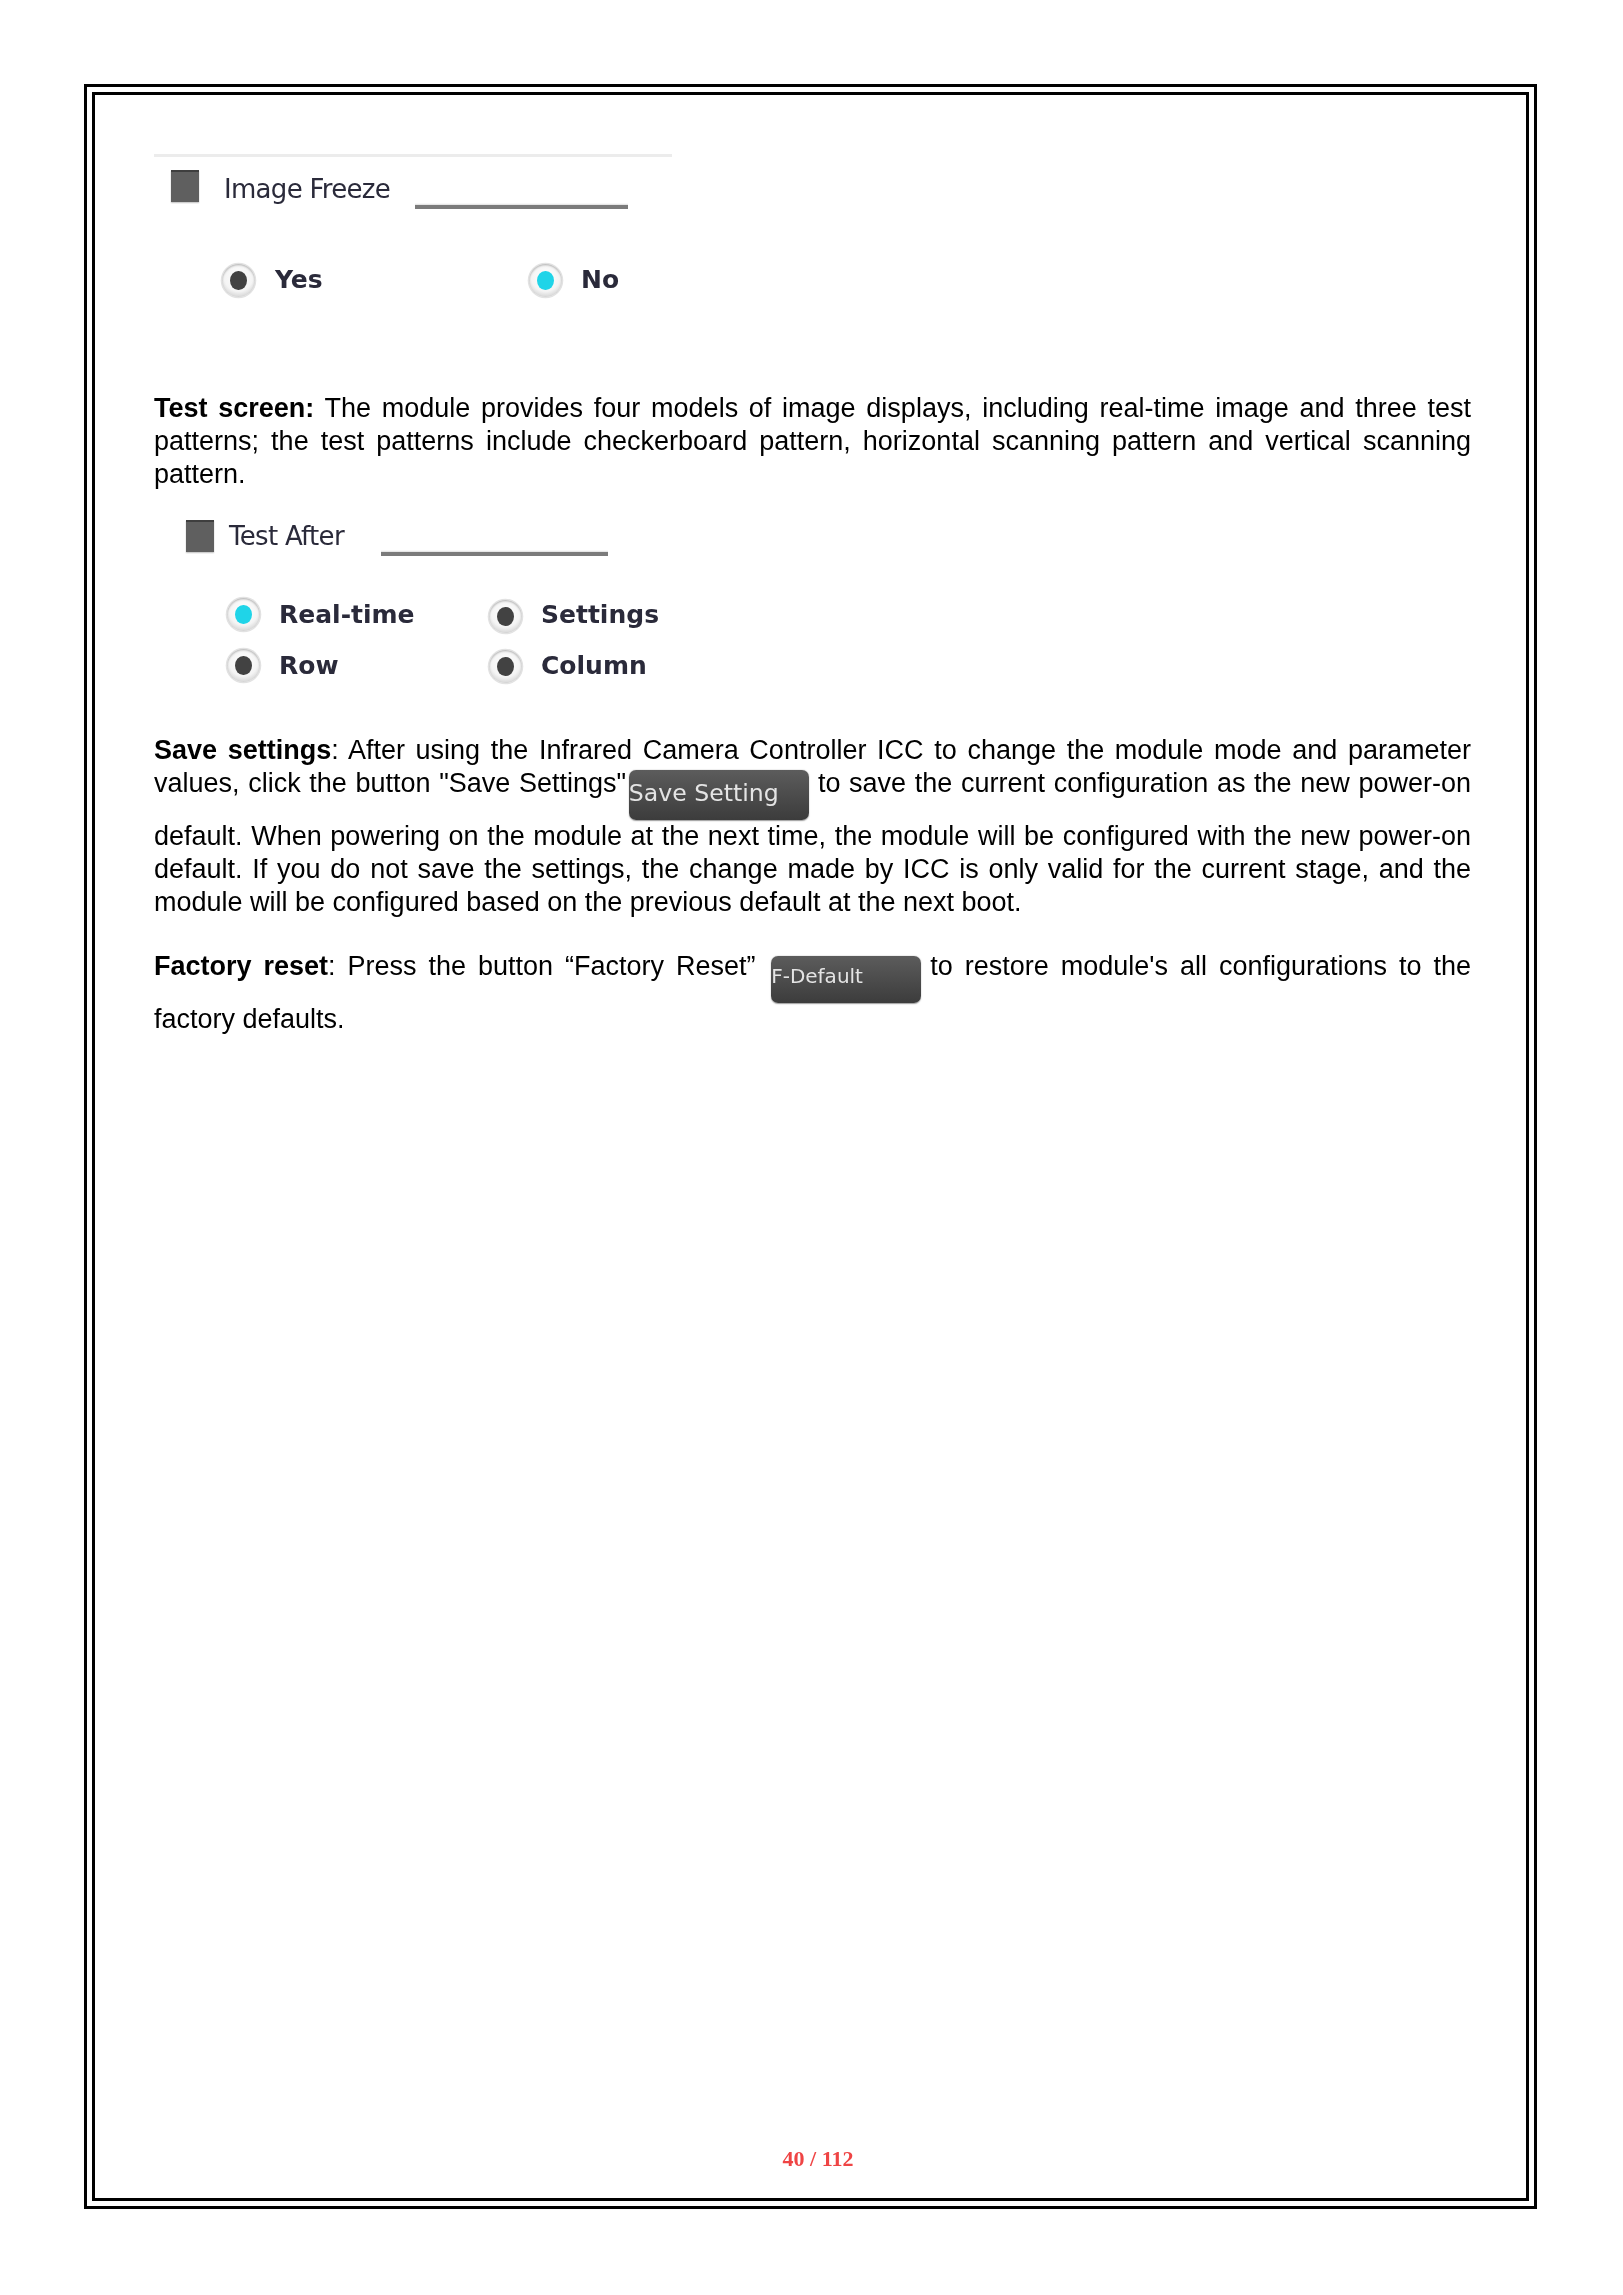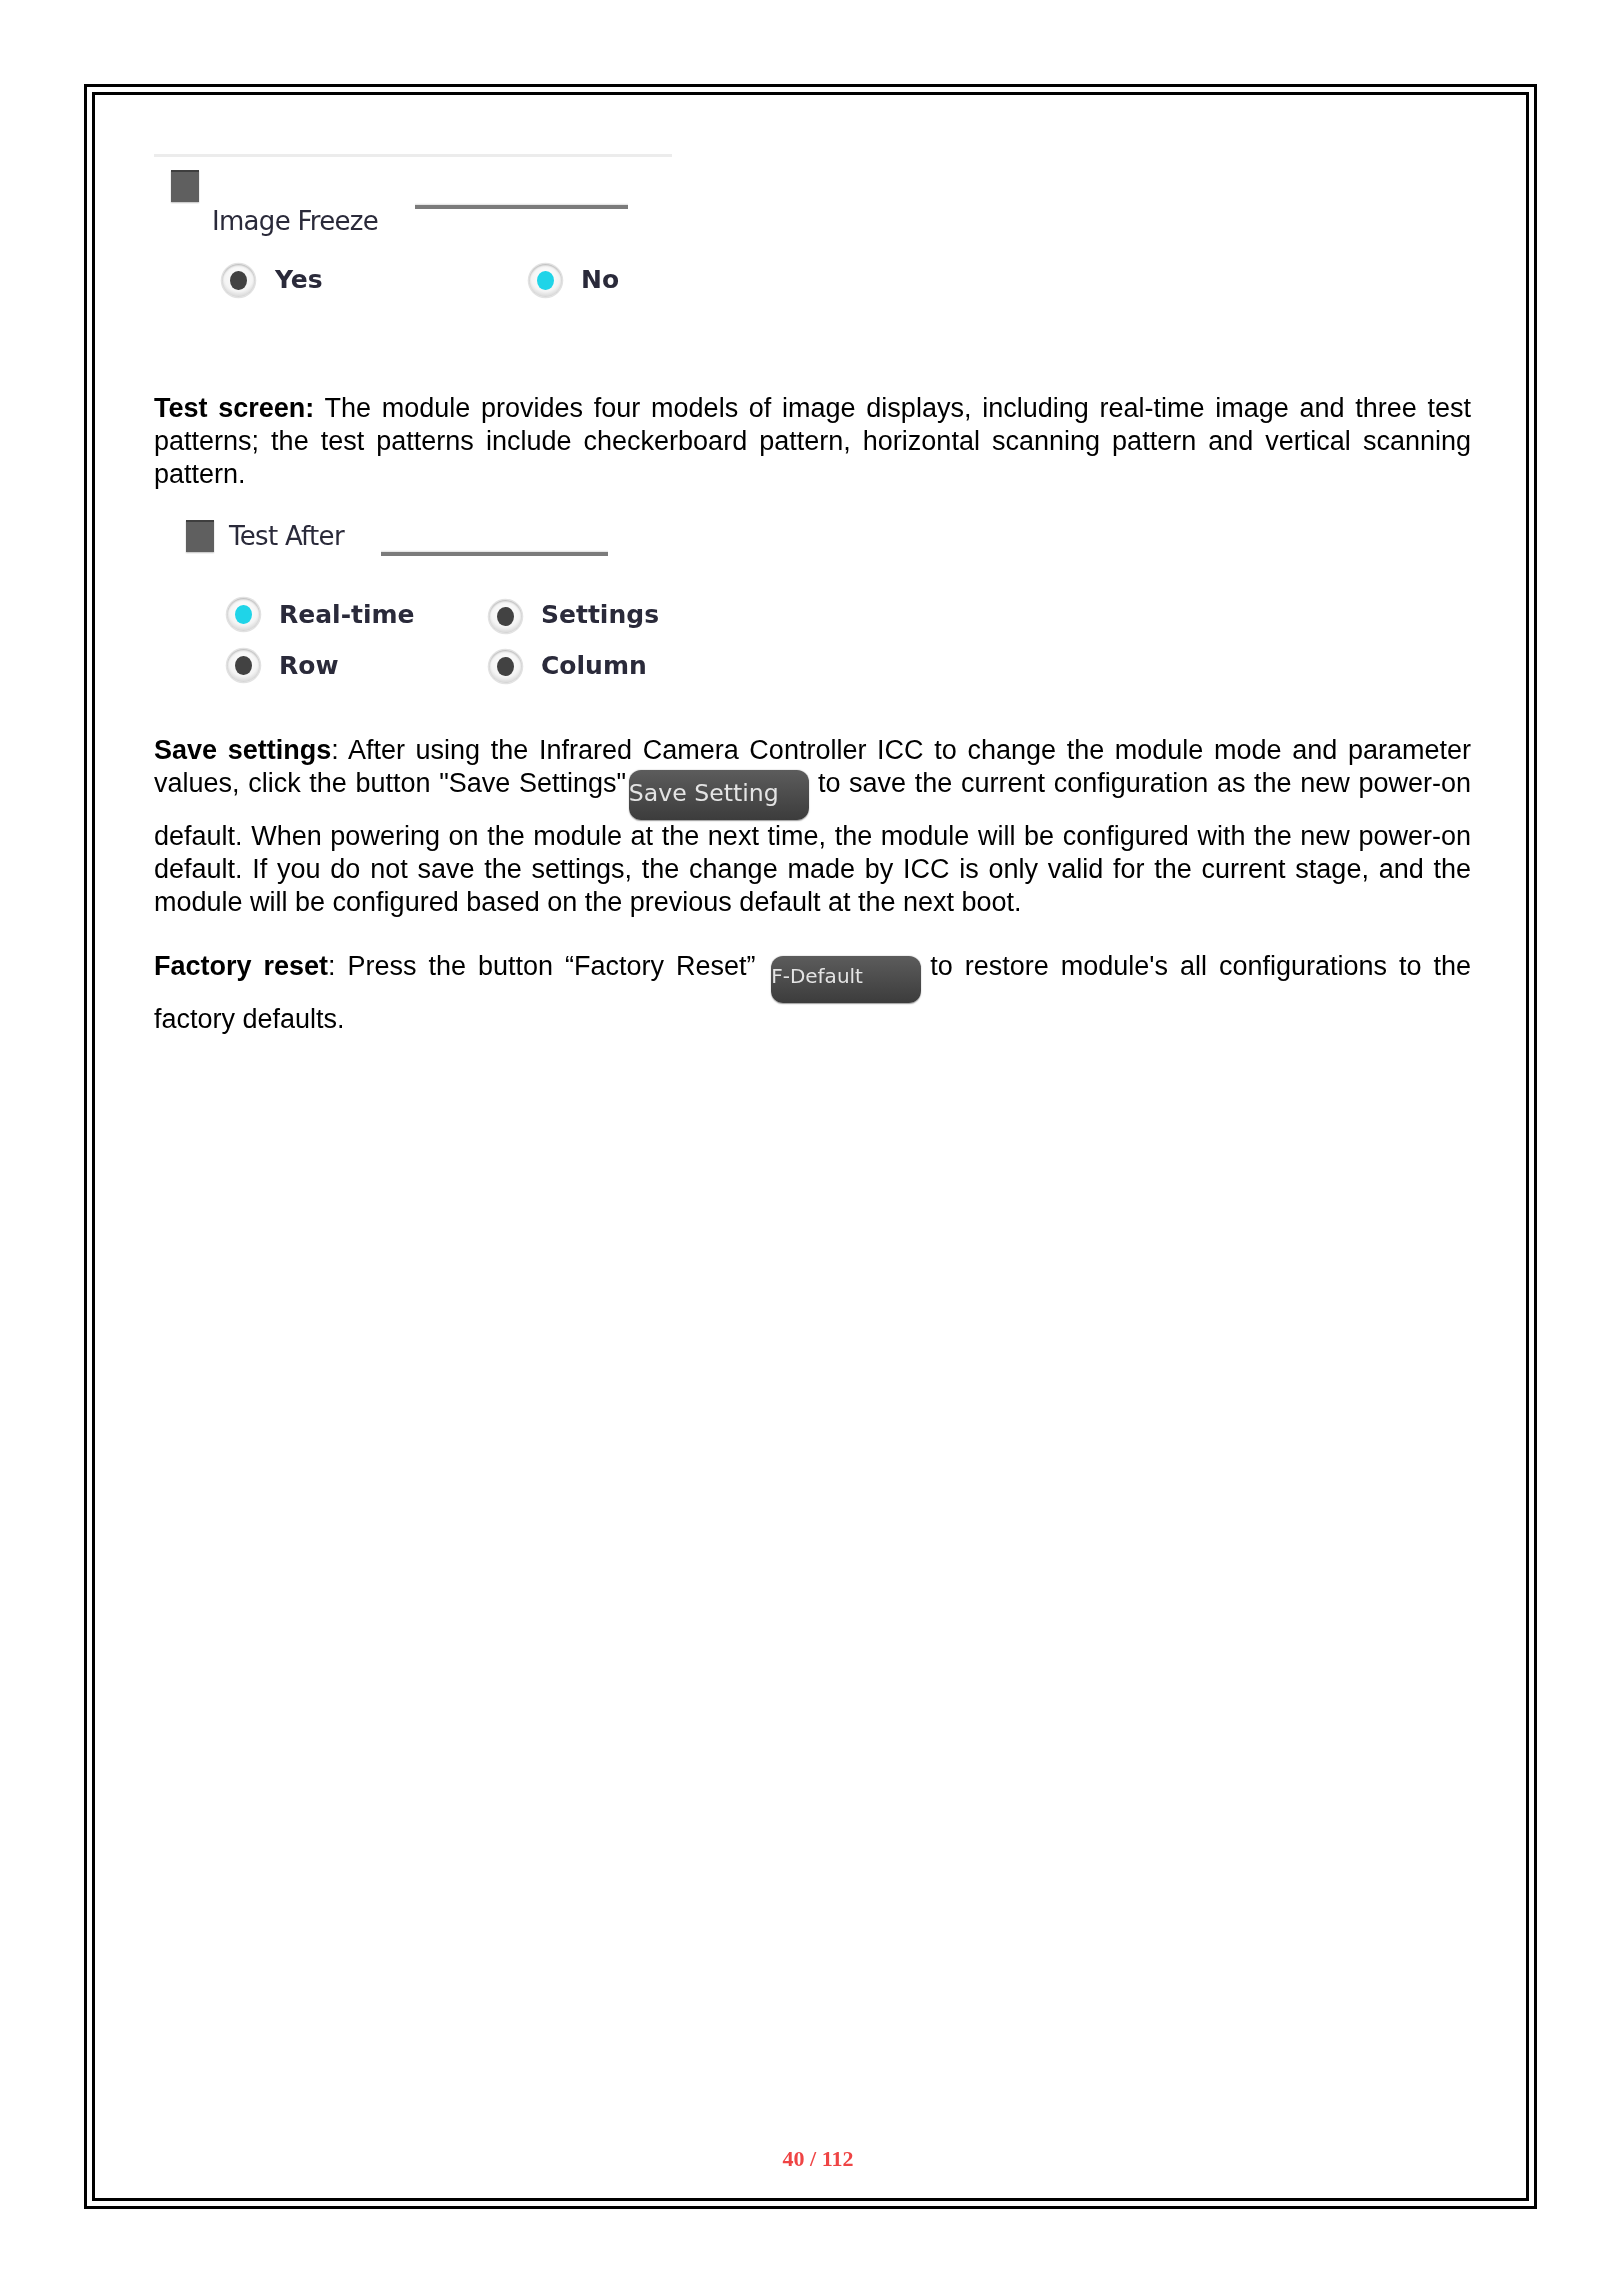--- a/index.html
+++ b/index.html
@@ -27,38 +27,38 @@
 
   
   .doc-text {
     font-family: "Liberation Sans", sans-serif; font-size: 27px; line-height: 33px;
     color: #000; text-align: justify; text-align-last: left;
   }
   .doc-text b { font-weight: bold; }
   .inline-btn {
     display: inline-block; vertical-align: -9.2px;
     background: linear-gradient(#5c5c5c, #3c3c3c);
-    border-radius: 12px; color: #e4e4e4;
+    border-radius: 7px; color: #e4e4e4;
     font-family: "DejaVu Sans", sans-serif;
     text-align: center; box-shadow: 0 0.7px 1.3px rgba(0,0,0,0.4);
   }
   .btn-save { width: 180px; height: 50px; line-height: 46px; font-size: 23.6px; margin: 0 9.2px 0 2.6px; }
   .btn-default { width: 150px; height: 47px; line-height: 41px; font-size: 20px; margin: 0 9.2px 0 15.7px; vertical-align: -7.9px; }
 
   .page-number { font-family: "Liberation Serif", serif; font-weight: bold; font-size: 22px; color: #ef4444; left: 746px; width: 144px; top: 2146px; text-align: center; }
 </style>
 </head>
 <body>
 
 <div class="abs frame-outer"></div>
 <div class="abs frame-inner"></div>
 
 <div class="abs top-divider"></div>
 <div class="abs section-square" style="left:171px; top:170px;"></div>
-<div class="abs section-title ui-font" style="left:212px; top:173px;margin-top:32px;">Image Freeze</div>
+<div class="abs section-title ui-font" style="left:224px; top:173px;">Image Freeze</div>
 <div class="abs section-underline" style="left:415px; top:205px; width:213px;"></div>
 
 <div class="abs" style="left:222px; top:264px;">
   <div class="radio">
       <div class="radio-dot"></div>
     </div>
 </div>
 <div class="abs radio-label ui-font" style="left:275px; top:263px;">Yes</div>
 
 <div class="abs" style="left:529px; top:264px;">

